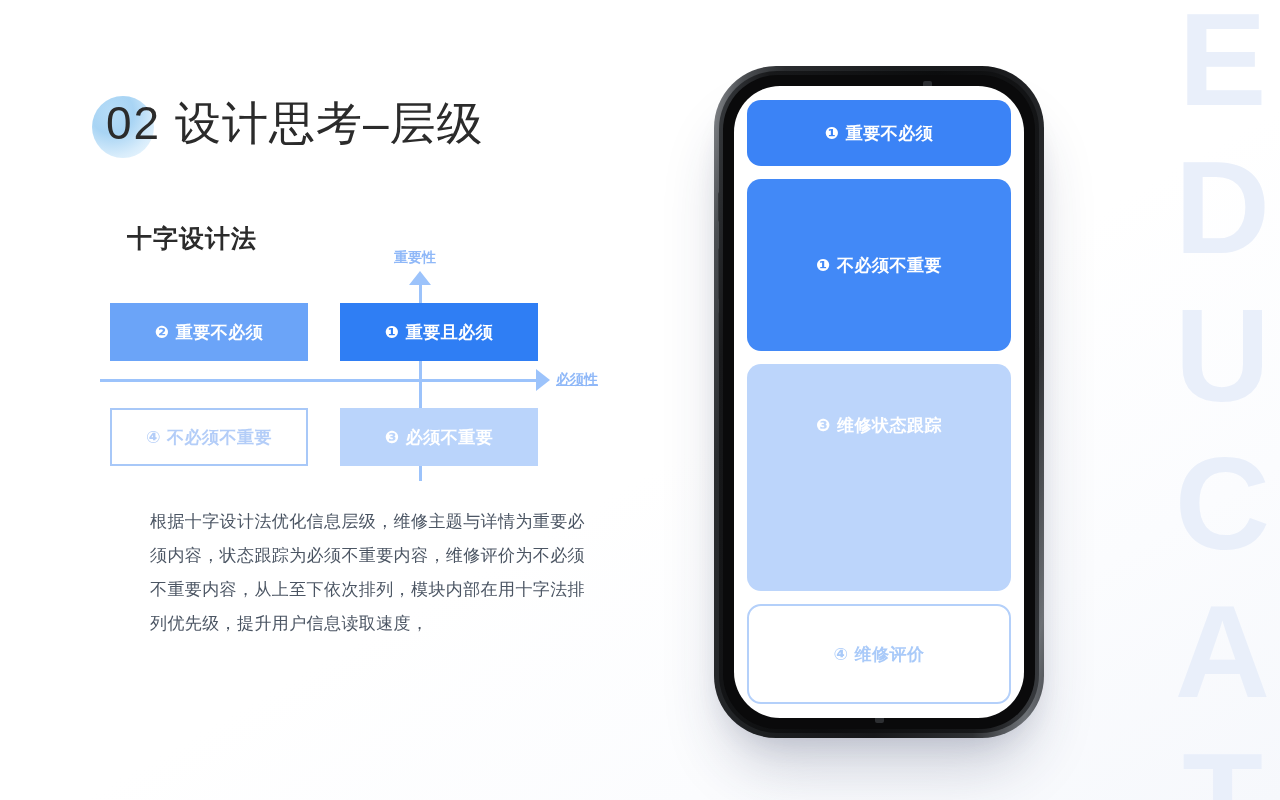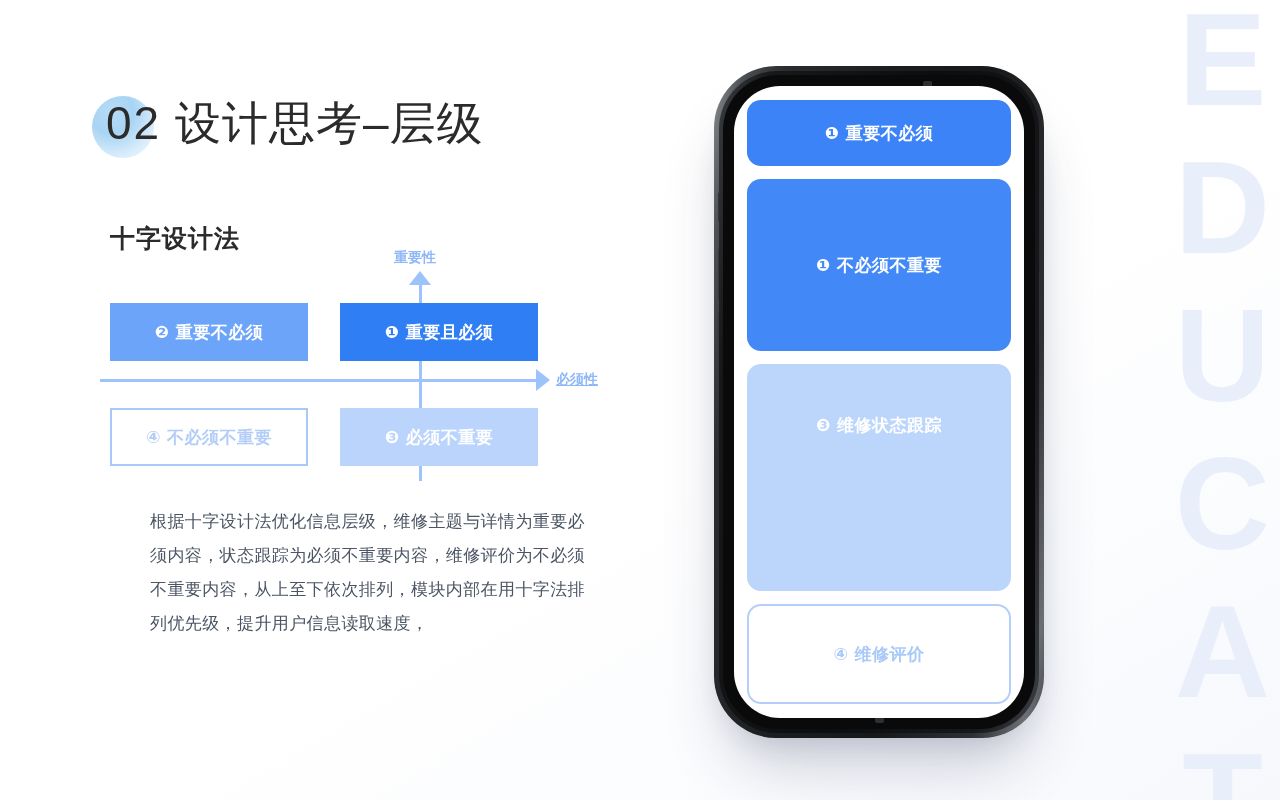--- a/index.html
+++ b/index.html
@@ -64,21 +64,21 @@
     font-weight: 400;
     color: #2b2b2b;
     letter-spacing: 1px;
     white-space: nowrap;
   }
   .heading-num { letter-spacing: 2px; }
 
   
   .subtitle {
     position: absolute;
-    left: 110px;
+    left: 127px;
     top: 222px;
     font-size: 25px;
     font-weight: 700;
     color: #2b2b2b;
     letter-spacing: 1px;
     font-family: Liberation Mono, monospace;
   }
 
   
   .quad {

